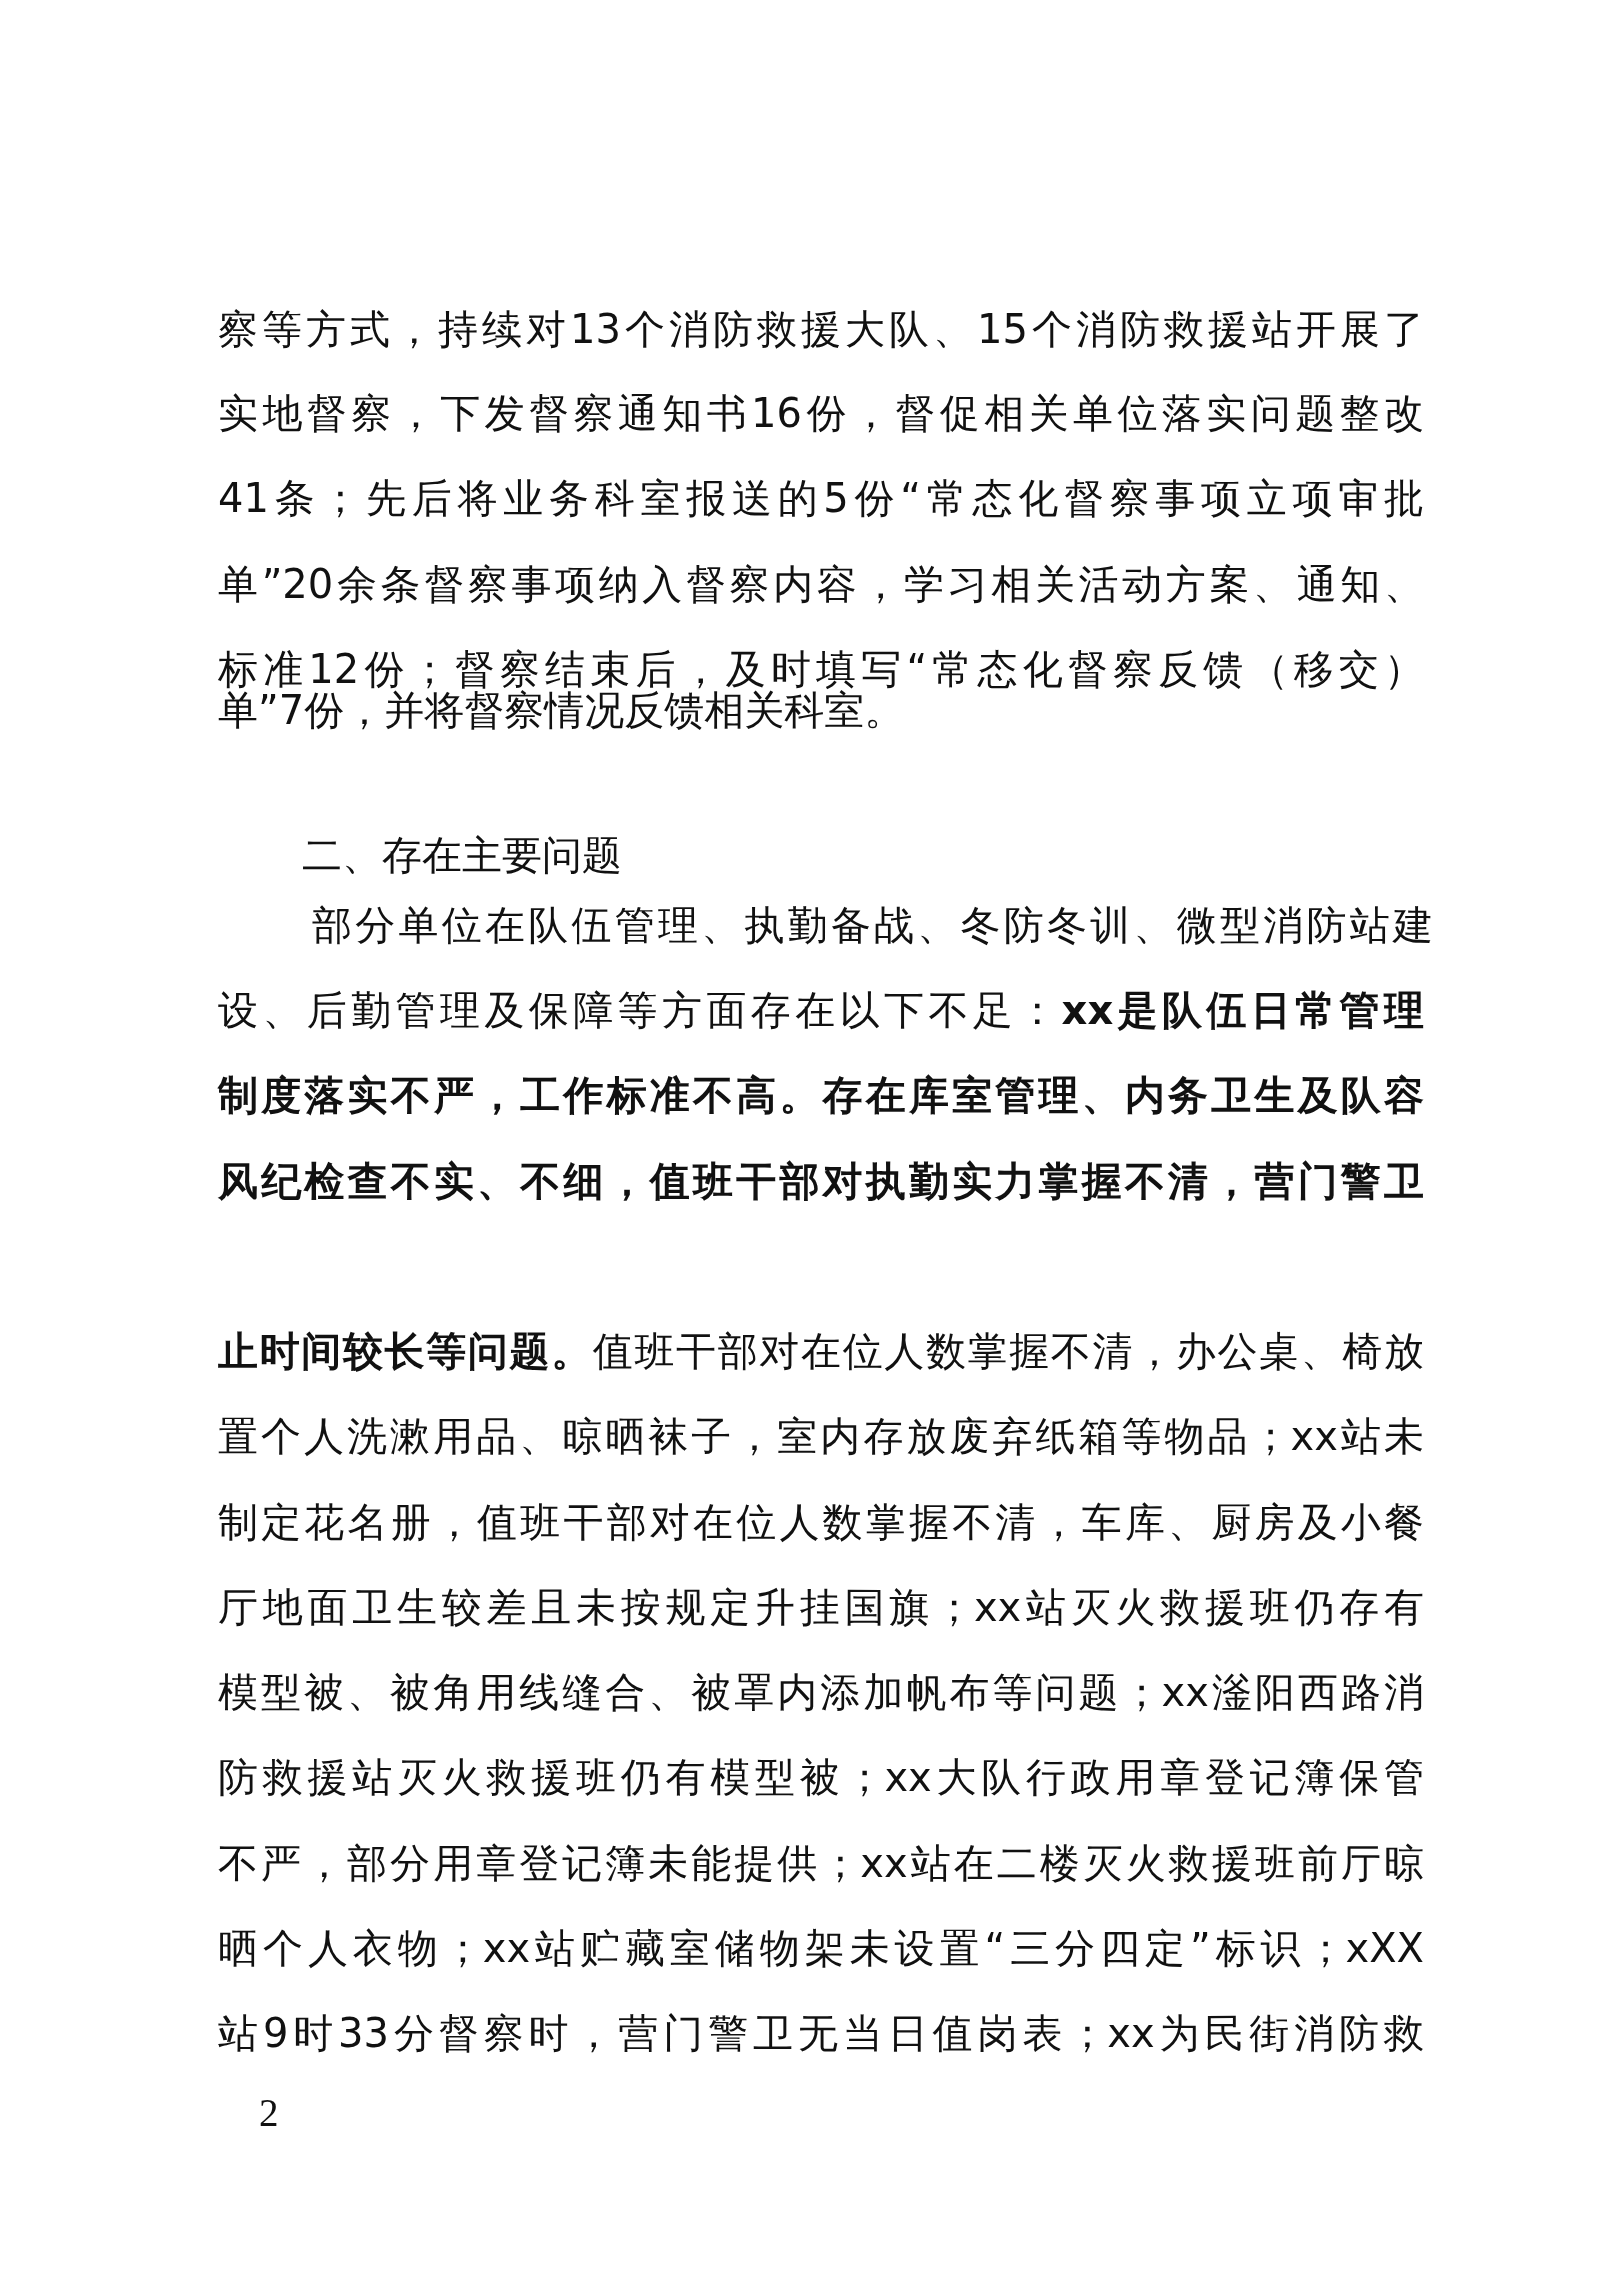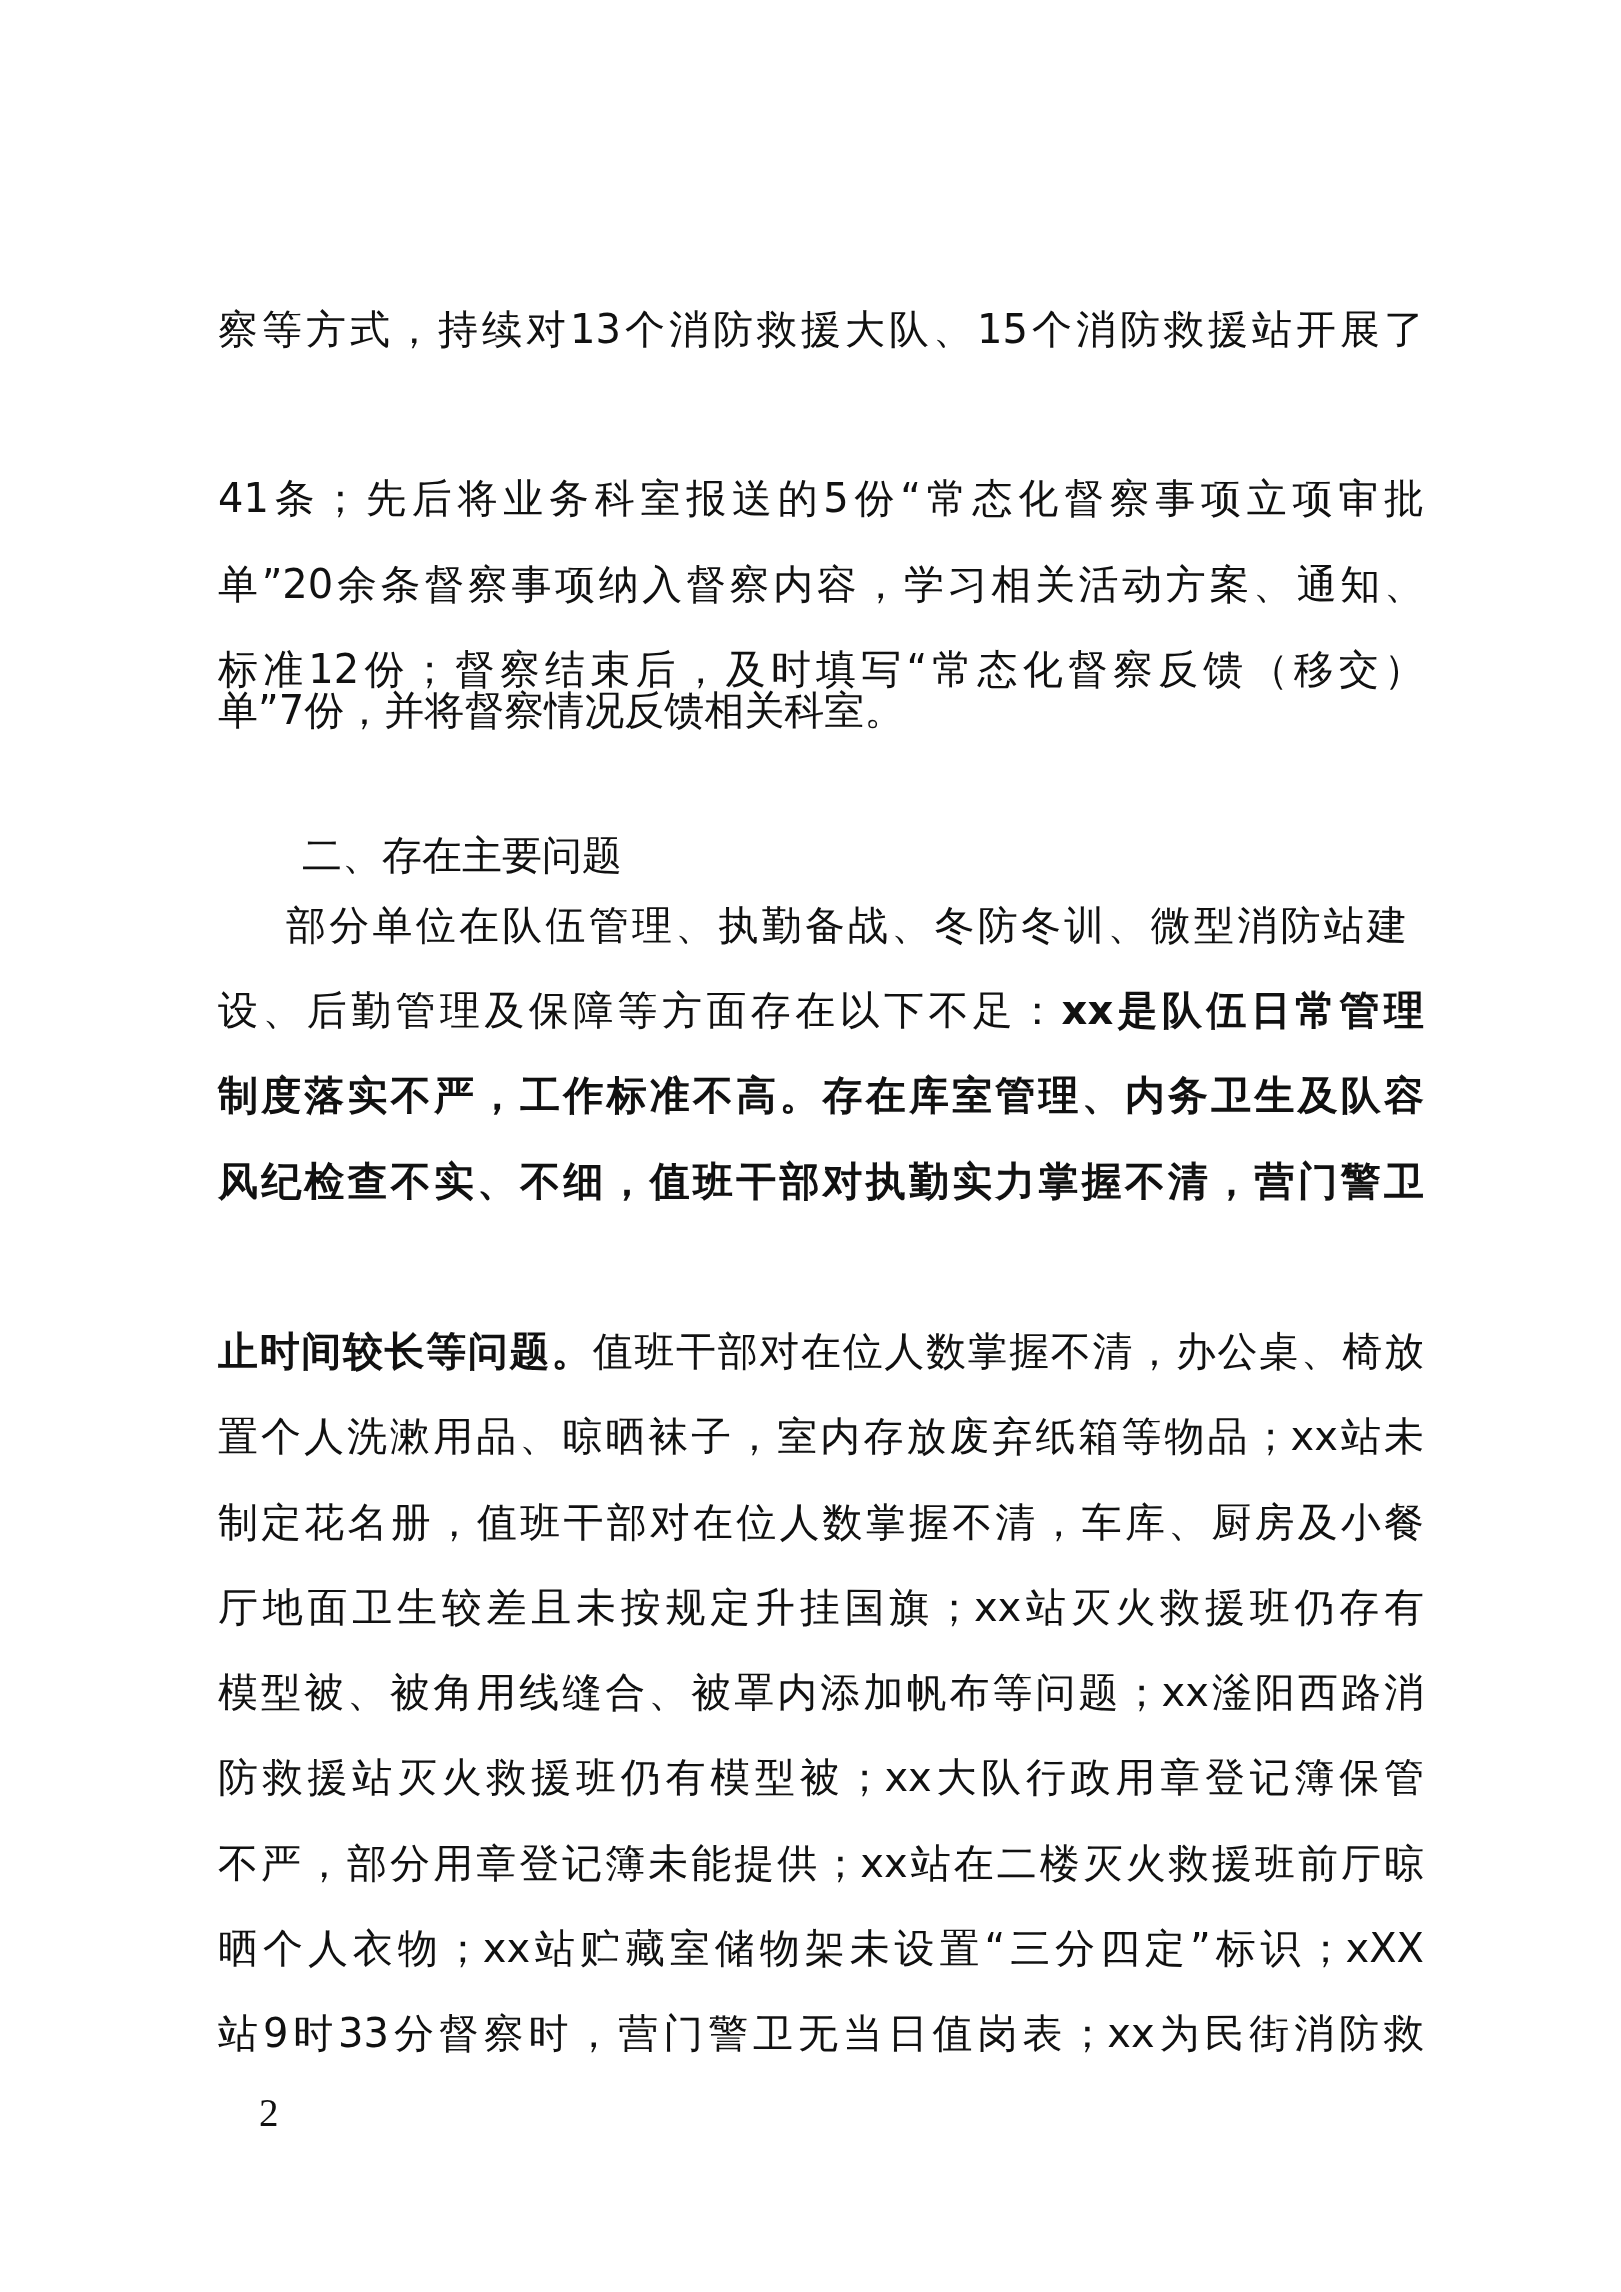--- a/index.html
+++ b/index.html
@@ -6,35 +6,36 @@
   body { width: 1621px; height: 2293px; position: relative; overflow: hidden; }
   .page { position: absolute; left: 0; top: 0; width: 1621px; height: 2293px; background: #ffffff; }
   .line {
     position: absolute; left: 218px; width: 1206px;
     font-family: "DejaVu Sans", "Liberation Sans", sans-serif;
     font-size: 40px; line-height: 47px; color: #111111;
     white-space: nowrap; text-align: justify; text-align-last: justify;
     letter-spacing: 0px;
   }
   .line.last { text-align-last: left; }
-  .line.indent { left: 286px; width: 1121px; }
+  .line.indent { left: 312px; width: 1121px; }
   .line.heading { left: 302px; width: auto; text-align-last: left; margin-top: 16px; }
   .b { font-weight: bold; }
   .pagenum {
     position: absolute; left: 259px; top: 2090px;
     font-family: "Liberation Serif", "DejaVu Serif", serif;
     font-size: 39px; color: #111111;
   }
 </style>
 </head>
 <body>
 
 <div class="page">
 
   <div class="line" style="top:306px">察等方式，持续对13个消防救援大队、15个消防救援站开展了</div>
+  <div class="line" style="top:390px">实地督察，下发督察通知书16份，督促相关单位落实问题整改</div>
   <div class="line" style="top:475px">41条；先后将业务科室报送的5份“常态化督察事项立项审批</div>
   <div class="line" style="top:561px">单”20余条督察事项纳入督察内容，学习相关活动方案、通知、</div>
   <div class="line" style="top:646px">标准12份；督察结束后，及时填写“常态化督察反馈（移交）</div>
   <div class="line last" style="top:687px">单”7份，并将督察情况反馈相关科室。</div>
 
   <div class="line heading" style="top:816px">二、存在主要问题</div>
 
   <div class="line indent" style="top:902px">部分单位在队伍管理、执勤备战、冬防冬训、微型消防站建</div>
   <div class="line" style="top:987px"><span>设、后勤管理及保障等方面存在以下不足：</span><span class="b">xx是队伍日常管理</span></div>
   <div class="line b" style="top:1072px">制度落实不严，工作标准不高。存在库室管理、内务卫生及队容</div>

